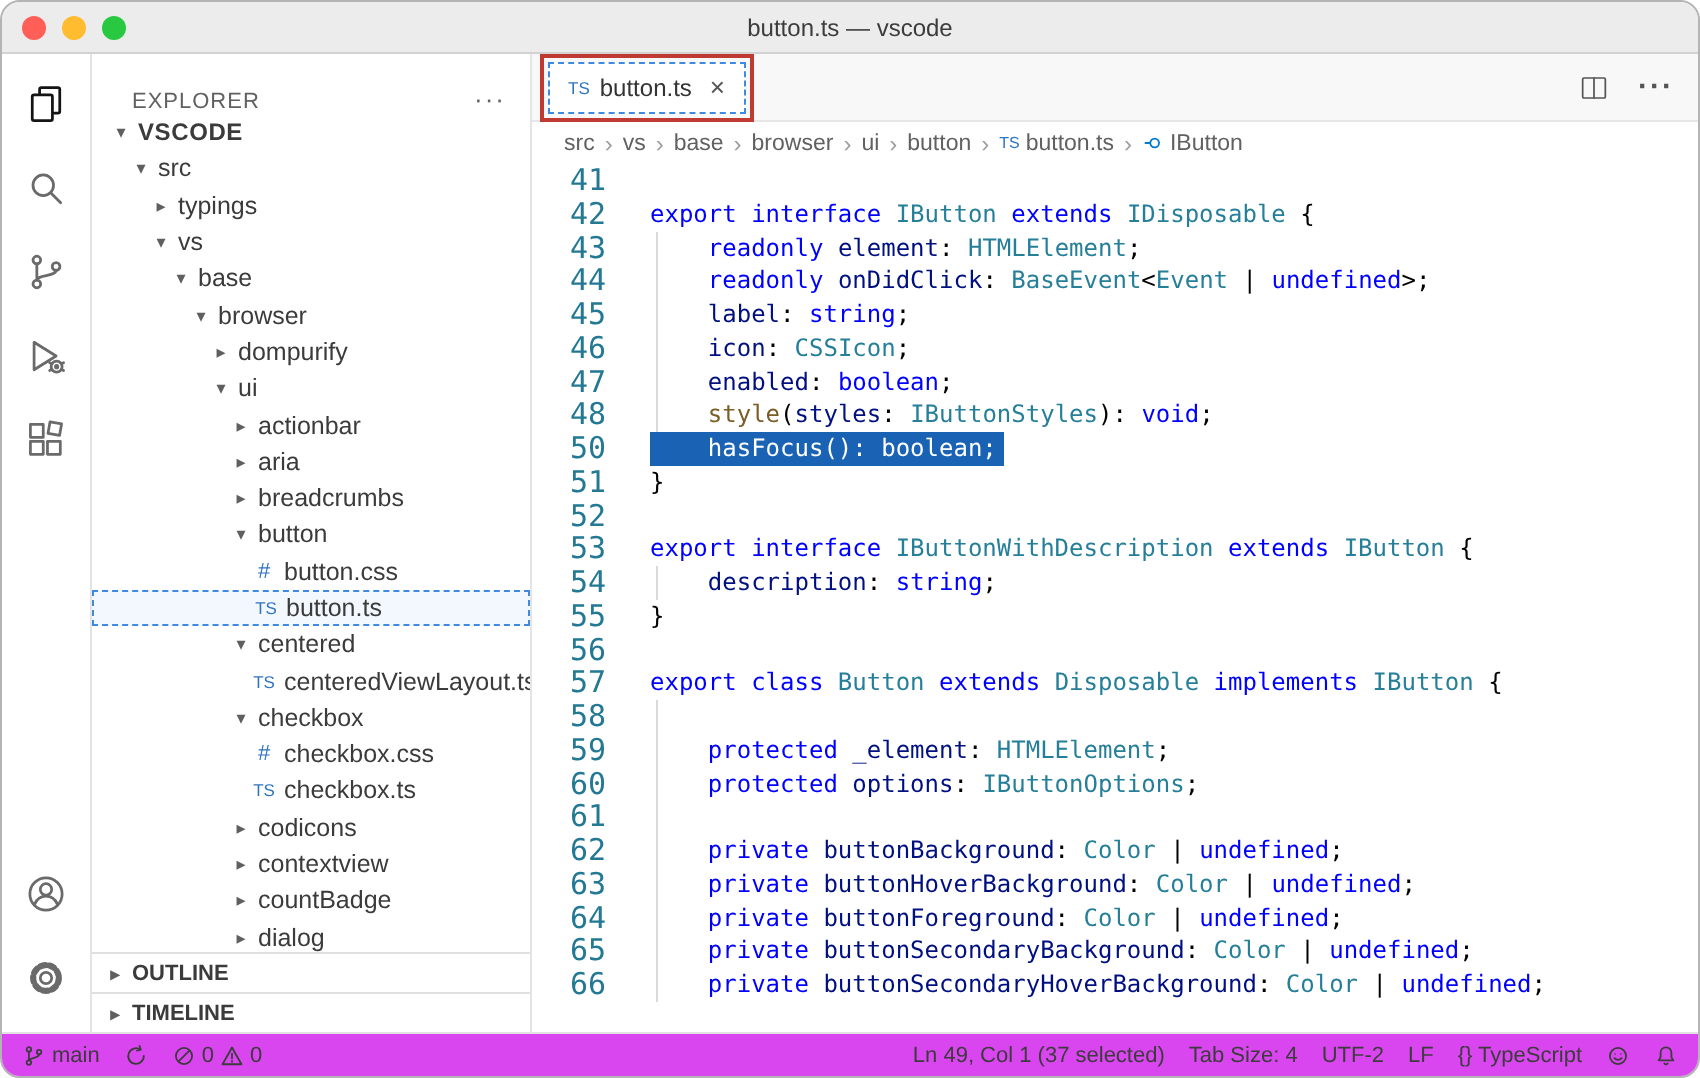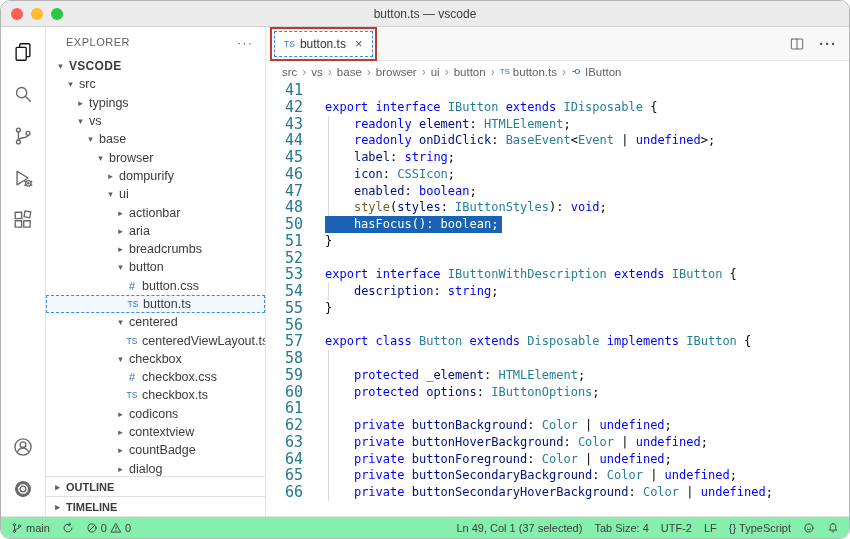--- a/index.html
+++ b/index.html
@@ -13,21 +13,21 @@
   .title{font-size:12px;color:#3c3c3c}
   
   .main{flex:1;display:flex;min-height:0}
   .activitybar{width:45px;flex:0 0 45px;border-right:1px solid #e4e4e4;display:flex;flex-direction:column;justify-content:space-between;background:#fff;padding:4px 0 6px}
   .ab-item{height:42px;display:flex;align-items:center;justify-content:center;color:#6a6a6a;cursor:pointer}
   .ab-item.active{color:#141414}
   .ic svg{display:block;stroke:currentColor;fill:none;stroke-linecap:round;stroke-linejoin:round}
   .ab-item .ic svg{width:22px;height:22px;stroke-width:1.5}
   
   .sidebar{width:220px;flex:0 0 220px;border-right:1px solid #e4e4e4;background:#fff;display:flex;flex-direction:column;min-height:0}
-  .sb-header{flex:0 0 30px;display:flex;align-items:center;justify-content:space-between;padding:0 12px 0 20px}
+  .sb-header{flex:0 0 30px;display:flex;align-items:flex-end;justify-content:space-between;padding:0 12px 0 20px}
   .sb-title{font-size:11px;color:#616161;letter-spacing:.5px}
   .sb-more{color:#616161;font-size:13px;cursor:pointer;letter-spacing:1px}
   .tree{flex:1;overflow:hidden;font-size:12.5px;color:#3b3b3b}
   .trow{height:18.3px;display:flex;align-items:center;white-space:nowrap;cursor:pointer}
   .trow.root .tlabel{font-weight:bold;font-size:12px;letter-spacing:.3px}
   .trow.sel{background:#f2f8fd;border:1px dashed #3f8ae0}
   .twisty{width:13px;flex:0 0 13px;text-align:center;font-size:9px;color:#5f5f5f}
   .fic{width:16px;flex:0 0 16px;text-align:center;font-weight:normal;font-size:8.5px;color:var(--file-blue);font-family:"Liberation Sans",sans-serif}
   .fic.css{font-size:11px}
   .tlabel{margin-left:2px}
@@ -56,21 +56,21 @@
   .lc{white-space:pre;position:relative;margin-left:16px;flex:1}
   .lc.g::before{content:"";position:absolute;left:3px;top:0;bottom:0;width:1px;background:#dadada}
   .tok.kw{color:var(--kw)}
   .tok.ty{color:var(--ty)}
   .tok.pr{color:var(--pr)}
   .tok.fn{color:var(--fn)}
   .tok.pl{color:#000}
   .selection{background:var(--sel-bg);display:inline-block;padding-right:4px;position:relative}
   .selection .tok{color:#fff}
   
-  .statusbar{flex:0 0 22px;border-top:1px solid #e2e2e2;background:#86efac;display:flex;align-items:center;justify-content:space-between;padding:4px 10px;font-size:11px;color:#3c3c3c}
+  .statusbar{flex:0 0 22px;border-top:1px solid #e2e2e2;background:#d946ef;display:flex;align-items:center;justify-content:space-between;padding:4px 10px;font-size:11px;color:#3c3c3c}
   .sb-left,.sb-right{display:flex;align-items:center;gap:12px}
   .sitem{display:flex;align-items:center;gap:3px;cursor:pointer;white-space:nowrap}
   .sitem .ic svg{width:12px;height:12px;stroke-width:1.2}
 </style>
 </head>
 <body>
 
 <div class="window">
   <div class="titlebar">
     <div class="traffic">

